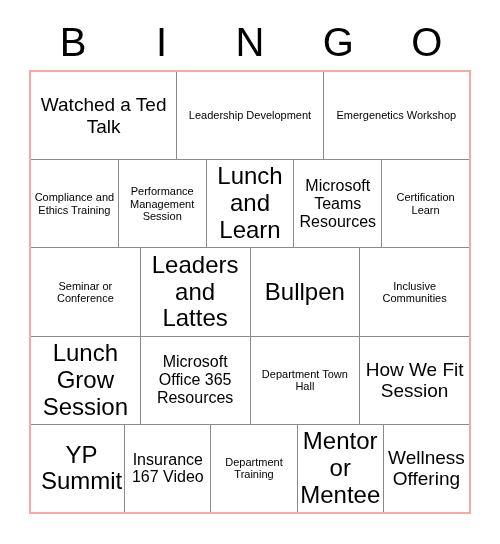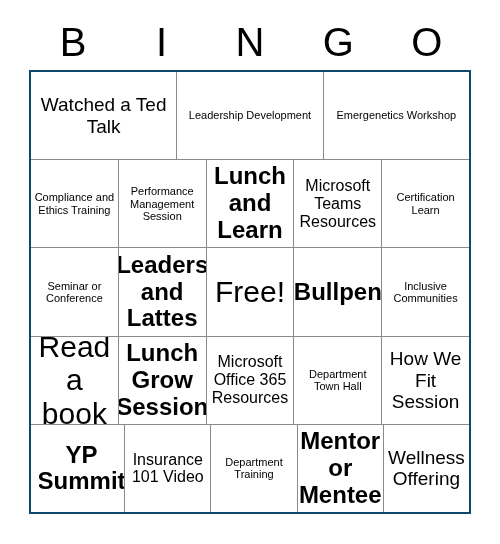--- a/index.html
+++ b/index.html
@@ -35,21 +35,21 @@
     font-size: 40px;
     font-weight: 400;
     line-height: 1;
     color: #000000;
     letter-spacing: 0px;
   }
 
   .grid {
     width: 442px;
     height: 444px;
-    border: 2px solid #0c4a6e;
+    border: 2px solid #fca5a5;
     box-sizing: border-box;
     display: flex;
     flex-direction: column;
     background: #ffffff;
   }
   .grid-row {
     flex: 1 1 0;
     display: flex;
     border-bottom: 1px solid #8a8a8a;
     min-height: 0;
@@ -74,21 +74,21 @@
   }
   .cell:last-child {
     border-right: none;
   }
 
   
   .fs-xs { font-size: 11px; }
   .fs-s  { font-size: 11px; }
   .fs-m  { font-size: 16px; }
   .fs-l  { font-size: 19px; }
-  .fs-xl { font-size: 24px; font-weight: bold; }
+  .fs-xl { font-size: 24px; }
   .fs-xxl{ font-size: 30px; }
 </style>
 </head>
 <body>
 
 <div class="card">
 
   <div class="header-row">
     <div class="header-letter">B</div>
     <div class="header-letter">I</div>
@@ -109,35 +109,33 @@
       <div class="cell fs-s">Compliance and Ethics Training</div>
       <div class="cell fs-xs">Performance Management Session</div>
       <div class="cell fs-xl">Lunch and Learn</div>
       <div class="cell fs-m">Microsoft Teams Resources</div>
       <div class="cell fs-s">Certification Learn</div>
     </div>
 
     <div class="grid-row">
       <div class="cell fs-s">Seminar or Conference</div>
       <div class="cell fs-xl">Leaders and Lattes</div>
-      <div class="cell fs-xxl">Free!</div>
       <div class="cell fs-xl">Bullpen</div>
       <div class="cell fs-xs">Inclusive Communities</div>
     </div>
 
     <div class="grid-row">
-      <div class="cell fs-xxl">Read a book</div>
       <div class="cell fs-xl">Lunch Grow Session</div>
       <div class="cell fs-m">Microsoft Office 365 Resources</div>
       <div class="cell fs-s">Department Town Hall</div>
       <div class="cell fs-l">How We Fit Session</div>
     </div>
 
     <div class="grid-row">
       <div class="cell fs-xl">YP Summit</div>
-      <div class="cell fs-m">Insurance 101 Video</div>
+      <div class="cell fs-m">Insurance 167 Video</div>
       <div class="cell fs-s">Department Training</div>
       <div class="cell fs-xl">Mentor or Mentee</div>
       <div class="cell fs-l">Wellness Offering</div>
     </div>
 
   </div>
 </div>
 
 </body></html>

